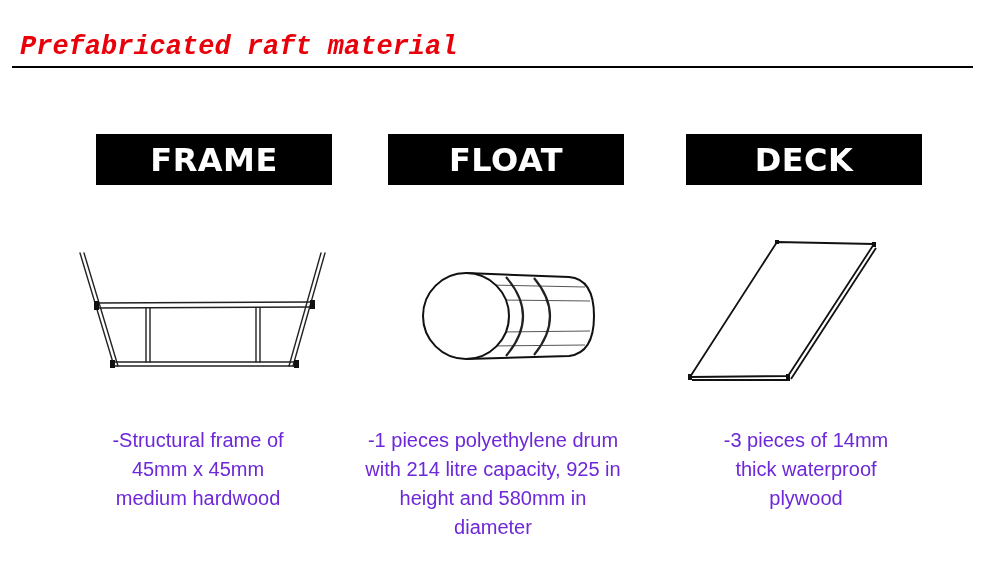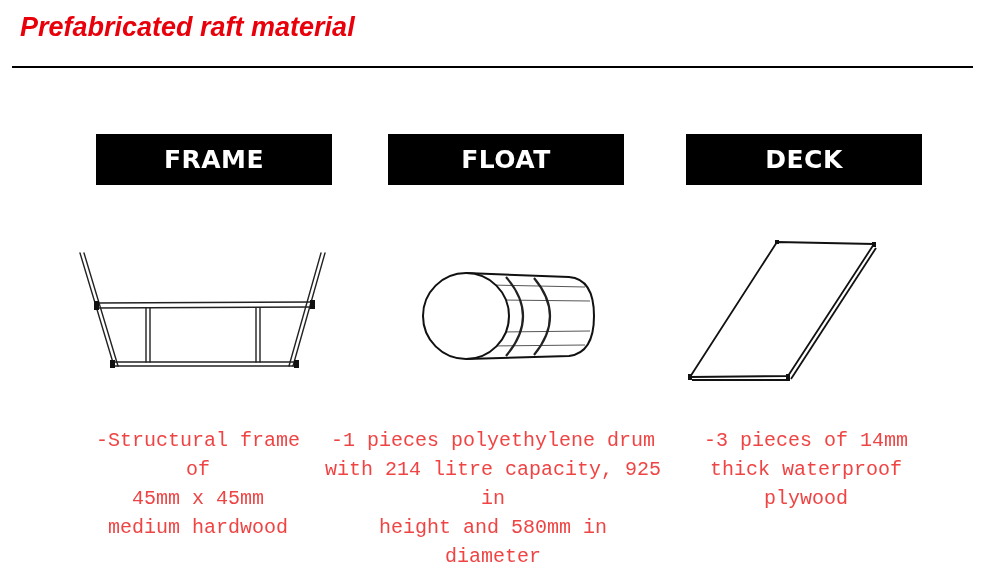--- a/index.html
+++ b/index.html
@@ -1,31 +1,31 @@
 <!DOCTYPE html>
 <html><head>
   <meta charset="utf-8">
   <style>
     html, body { margin: 0; padding: 0; background: #ffffff; }
     body { width: 997px; height: 584px; position: relative; overflow: hidden; font-family: "DejaVu Sans", sans-serif; }
     .title {
-      position: absolute; left: 20px; top: 12px;
-      font-family: Liberation Sans, sans-serif; font-weight: bold; font-style: italic;
+      position: absolute; left: 20px; top: 32px;
+      font-family: Liberation Mono, monospace; font-weight: bold; font-style: italic;
       font-size: 27px; color: #e8000b; letter-spacing: 0px; white-space: nowrap;
     }
     .divider { position: absolute; left: 12px; top: 66px; width: 961px; height: 2px; background: #000; }
     .label-box {
       position: absolute; top: 134px; width: 236px; height: 51px; background: #000;
-      color: #fff; font-family: "DejaVu Sans", sans-serif; font-weight: bold; font-size: 25px;
+      color: #fff; font-family: "DejaVu Sans", sans-serif; font-weight: bold; font-size: 32px;
       display: flex; align-items: center; justify-content: center; letter-spacing: 0.5px;
     }
     .drawing { position: absolute; top: 230px; }
     .desc {
-      position: absolute; top: 426px; font-family: Liberation Mono, monospace;
-      font-size: 20px; line-height: 29px; text-align: center; color: #ef4444; white-space: pre-line;
+      position: absolute; top: 426px; font-family: Liberation Sans, sans-serif;
+      font-size: 20px; line-height: 29px; text-align: center; color: #6d28d9; white-space: pre-line;
     }
   </style>
 </head>
 <body>
 
 <div class="title">Prefabricated raft material</div>
 <div class="divider"></div>
 
 <div class="label-box" style="left:96px;">
   <span>FRAME</span>

